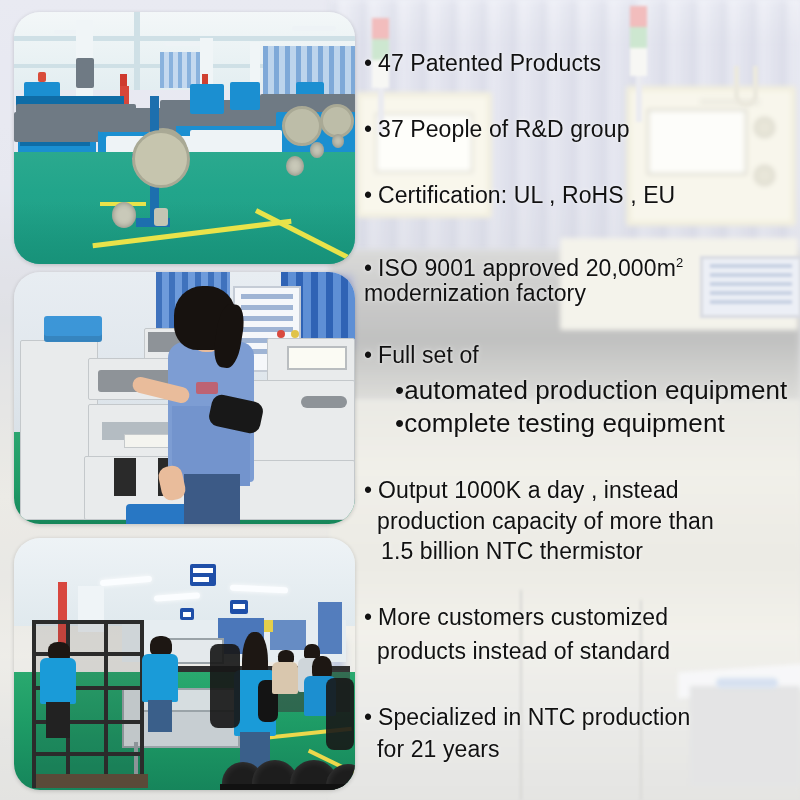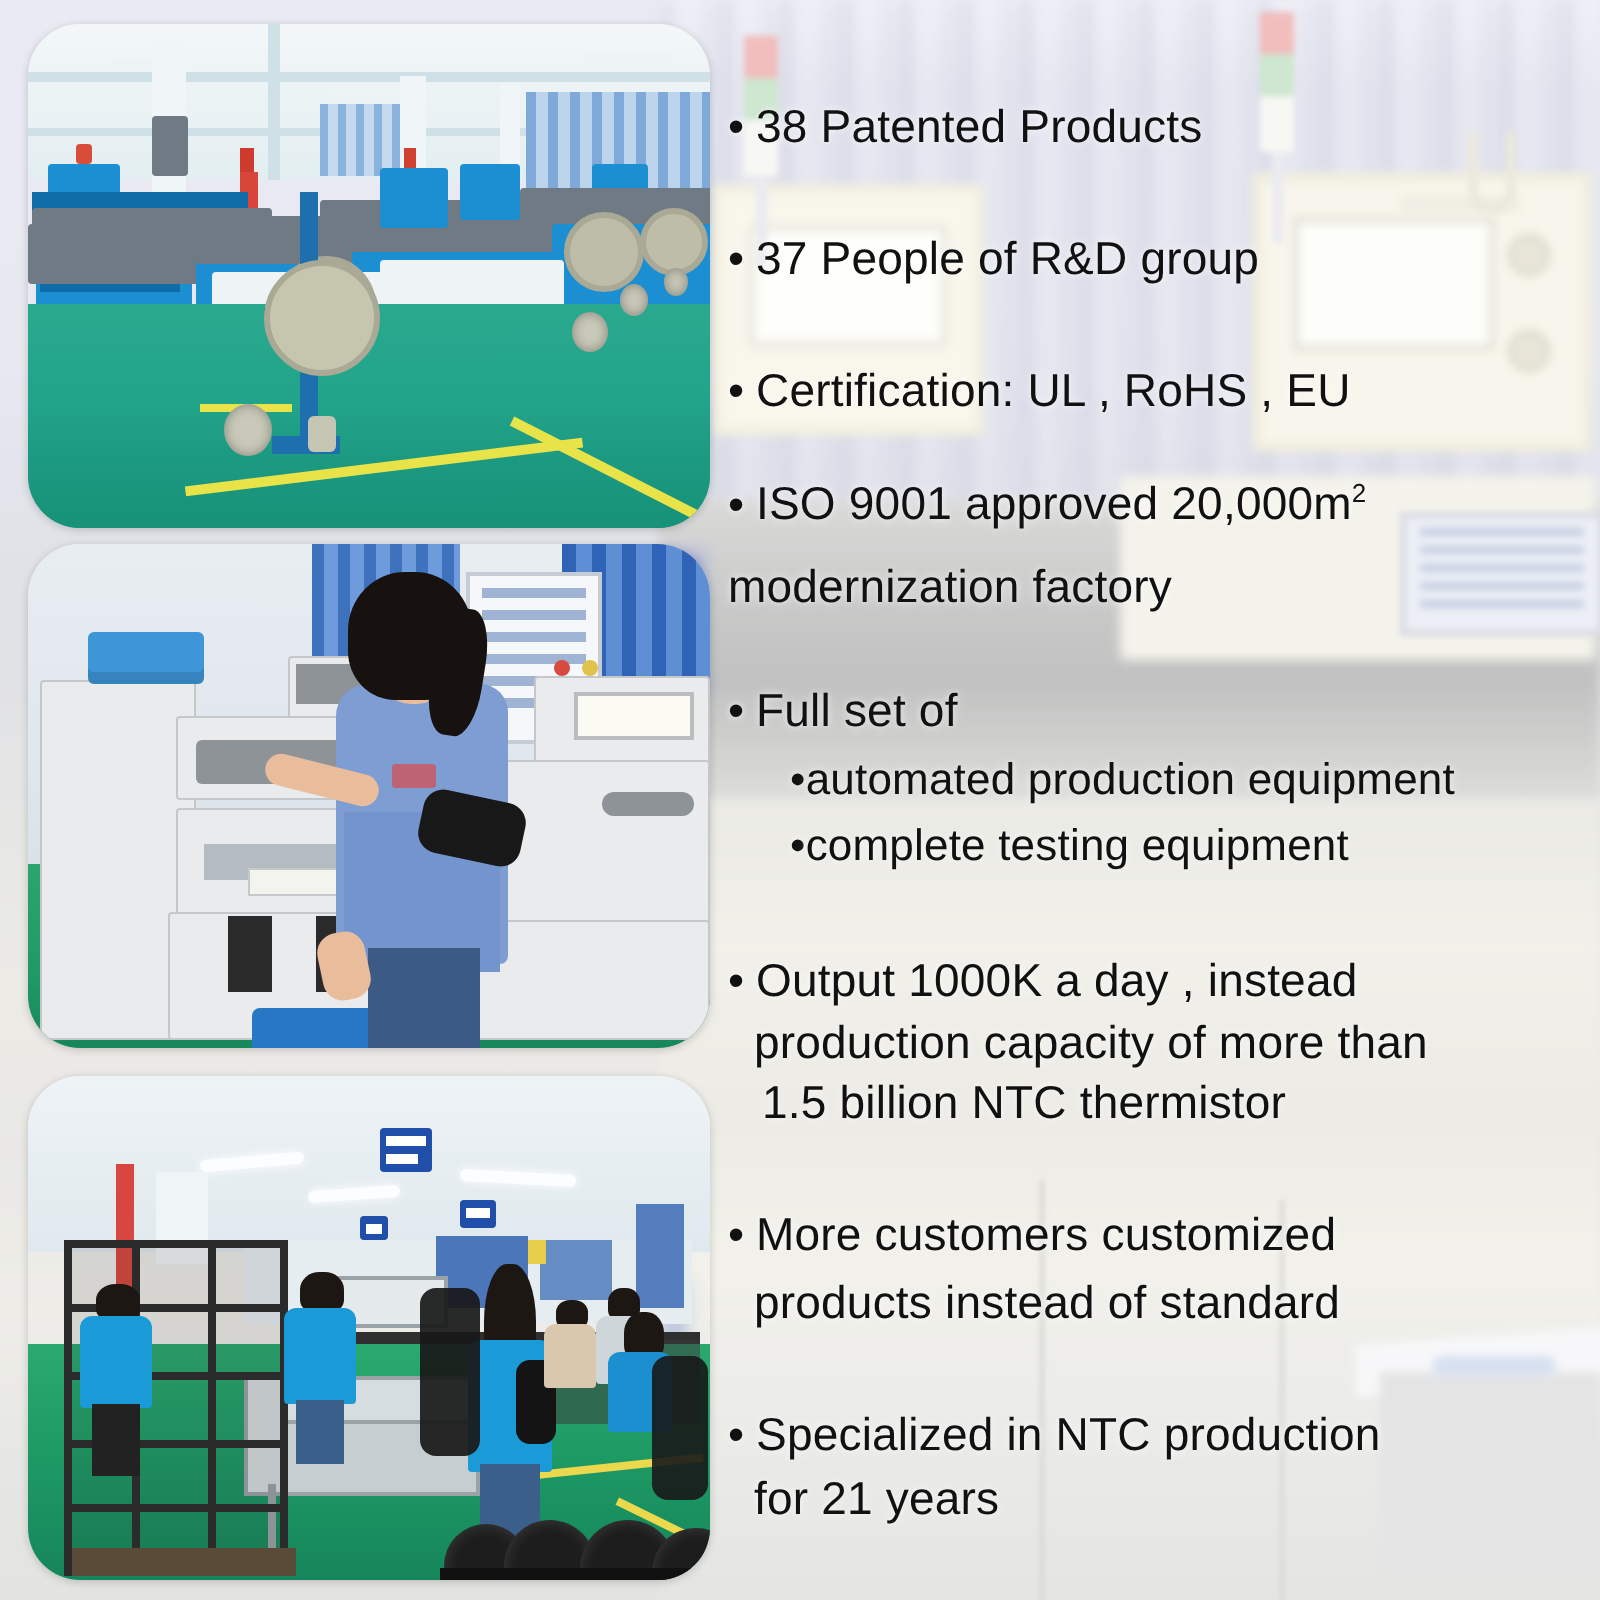--- a/index.html
+++ b/index.html
@@ -191,21 +191,21 @@
   
   #bullets{position:absolute;left:364px;top:0;width:436px;height:800px;}
   .bline{
     position:absolute;left:0;
     color:#111;font-size:23px;line-height:30px;
     letter-spacing:.1px;white-space:nowrap;
     text-shadow:0 0 3px rgba(255,255,255,.55),0 0 7px rgba(255,255,255,.45);
   }
   .bline.cont{padding-left:13px;}
   .bline.cont2{padding-left:17px;}
-  .sub{font-size:22px;padding-left:31px;}
+  .sub{font-size:26px;padding-left:31px;}
   .dot{display:inline-block;width:14px;}
 </style>
 </head>
 <body>
 
 <div id="slide">
 
   <div class="bg-layer">
     <div class="bg-base"></div>
     <div class="bg-ceiling"></div>
@@ -463,27 +463,27 @@
       <div class="p3-spool" style="left:208px;bottom:-14px;width:42px;height:42px;"></div>
       <div class="p3-spool" style="left:238px;bottom:-16px;width:46px;height:46px;"></div>
       <div class="p3-spool" style="left:276px;bottom:-18px;width:48px;height:48px;"></div>
       <div class="p3-spool" style="left:312px;bottom:-18px;width:44px;height:44px;"></div>
       <div style="position:absolute;left:206px;bottom:-2px;width:150px;height:8px;background:#111;"></div>
     </div>
   </div>
 
   <div id="bullets">
 
-    <div class="bline" style="top:48px"><span class="dot">•</span><span>38 Patented Products</span></div>
+    <div class="bline" style="top:48px"><span class="dot">•</span><span>47 Patented Products</span></div>
 
     <div class="bline" style="top:114px"><span class="dot">•</span><span>37 People of R&amp;D group</span></div>
 
     <div class="bline" style="top:180px"><span class="dot">•</span><span>Certification: UL , RoHS , EU</span></div>
 
-    <div class="bline" style="top:232px"><span class="dot">•</span><span>ISO 9001 approved 20,000</span><span>m</span><sup style="font-size:13px">2</sup></div>
+    <div class="bline" style="top:248px"><span class="dot">•</span><span>ISO 9001 approved 20,000</span><span>m</span><sup style="font-size:13px">2</sup></div>
     <div class="bline" style="top:340px"><span class="dot">•</span><span>Full set of</span></div>
 
     <div class="bline" style="top:278px"><span>modernization factory</span></div>
     <div class="bline sub" style="top:375px"><span>•</span><span>automated production equipment</span></div>
     <div class="bline sub" style="top:408px"><span>•</span><span>complete testing equipment</span></div>
 
     <div class="bline" style="top:475px"><span class="dot">•</span><span>Output 1000K a day , instead</span></div>
     <div class="bline cont" style="top:506px"><span>production capacity of more than</span></div>
     <div class="bline cont2" style="top:536px"><span>1.5 billion NTC thermistor</span></div>
 

